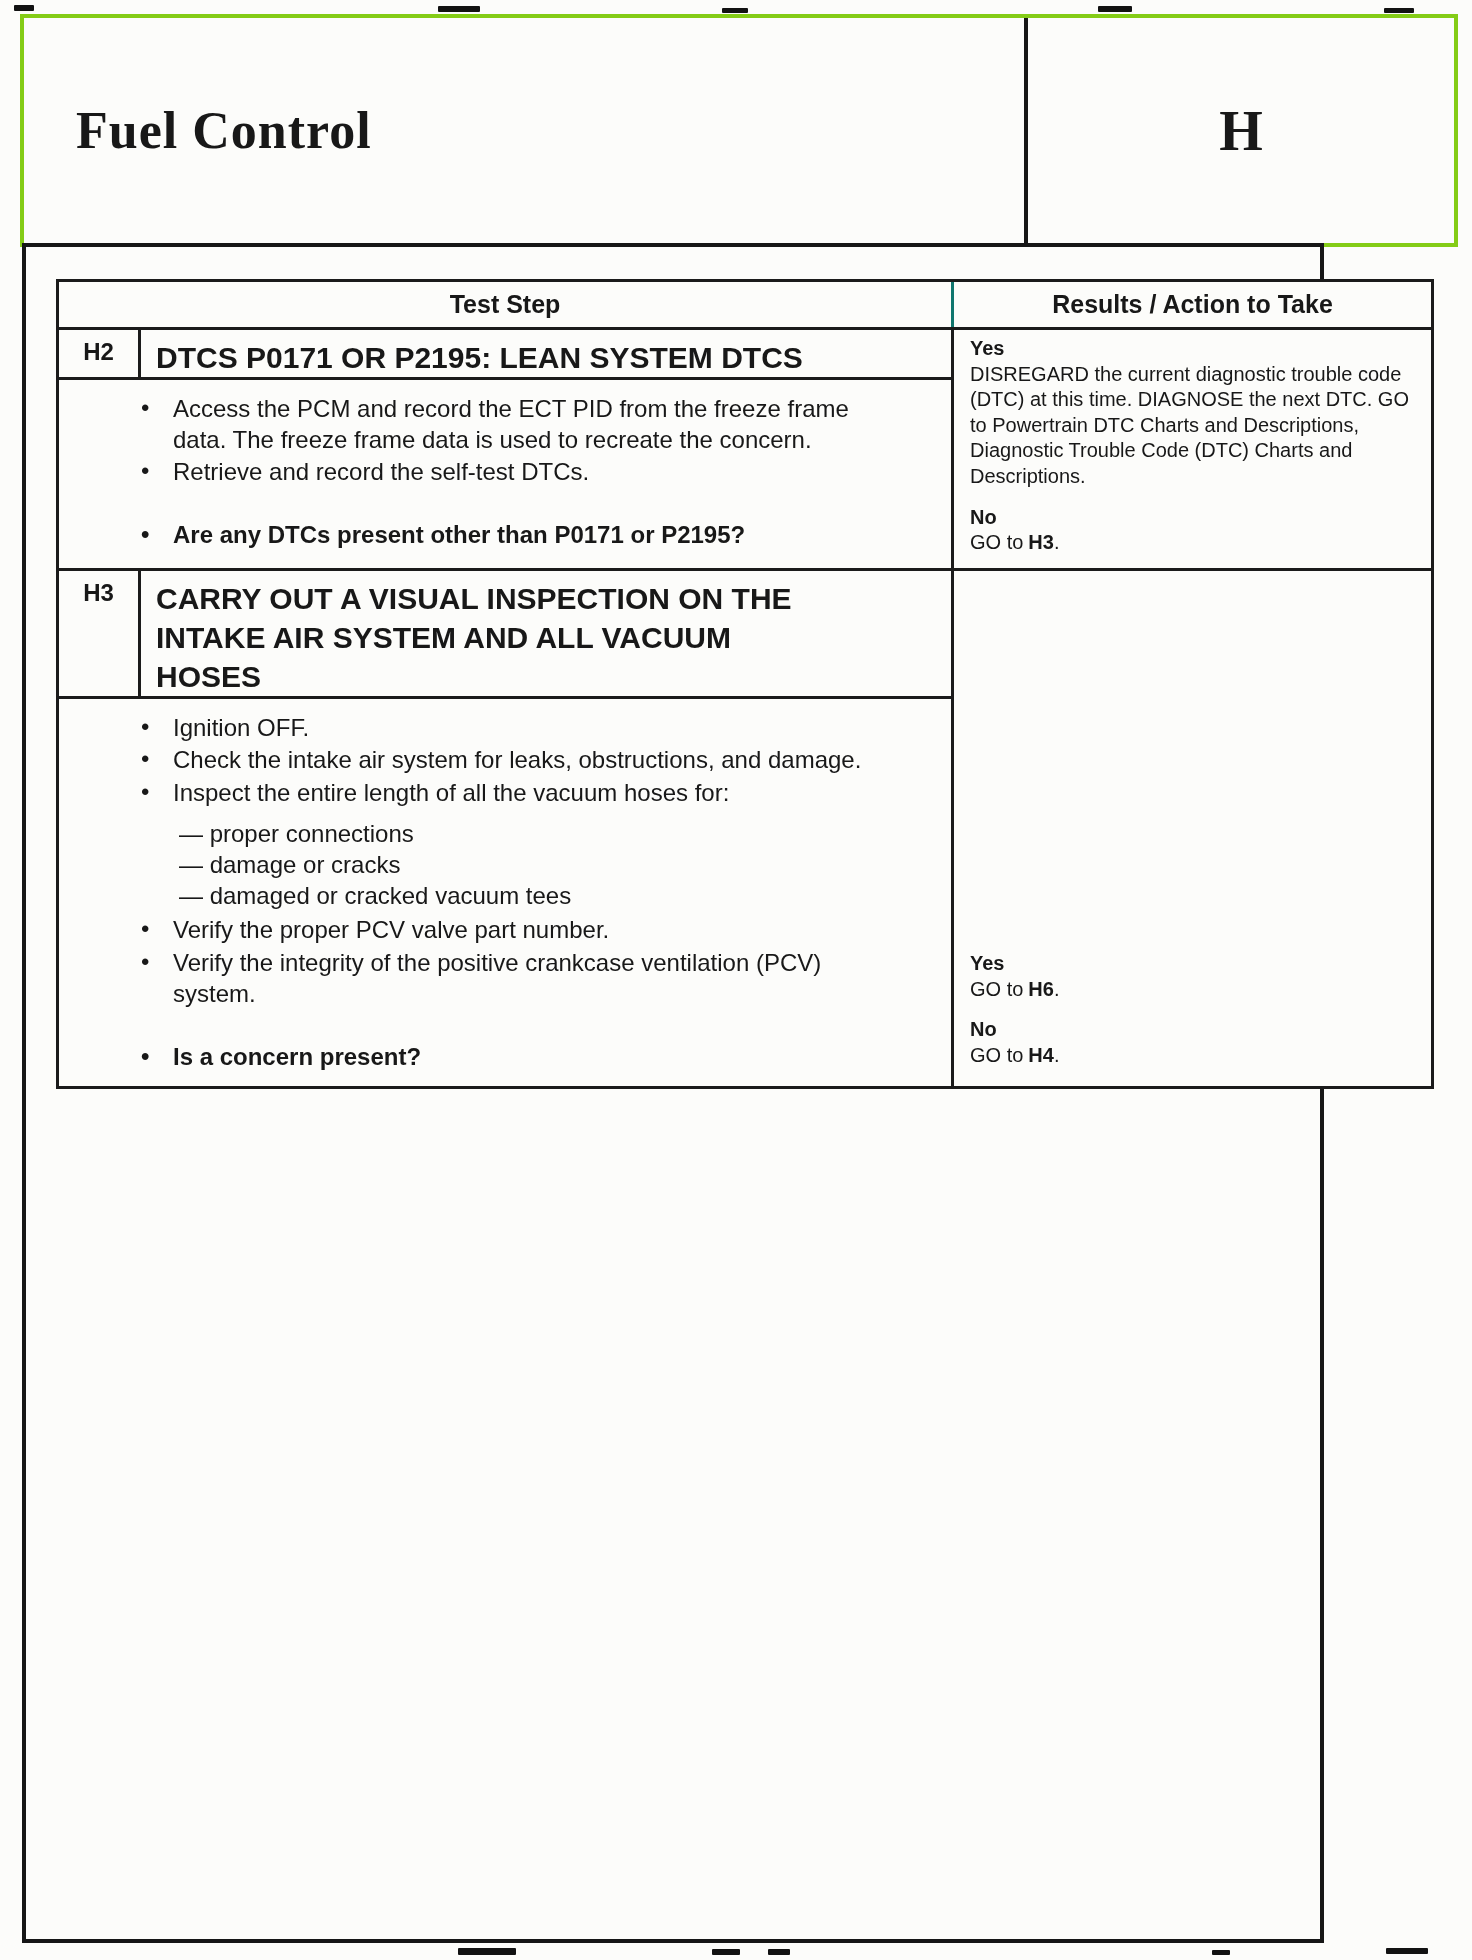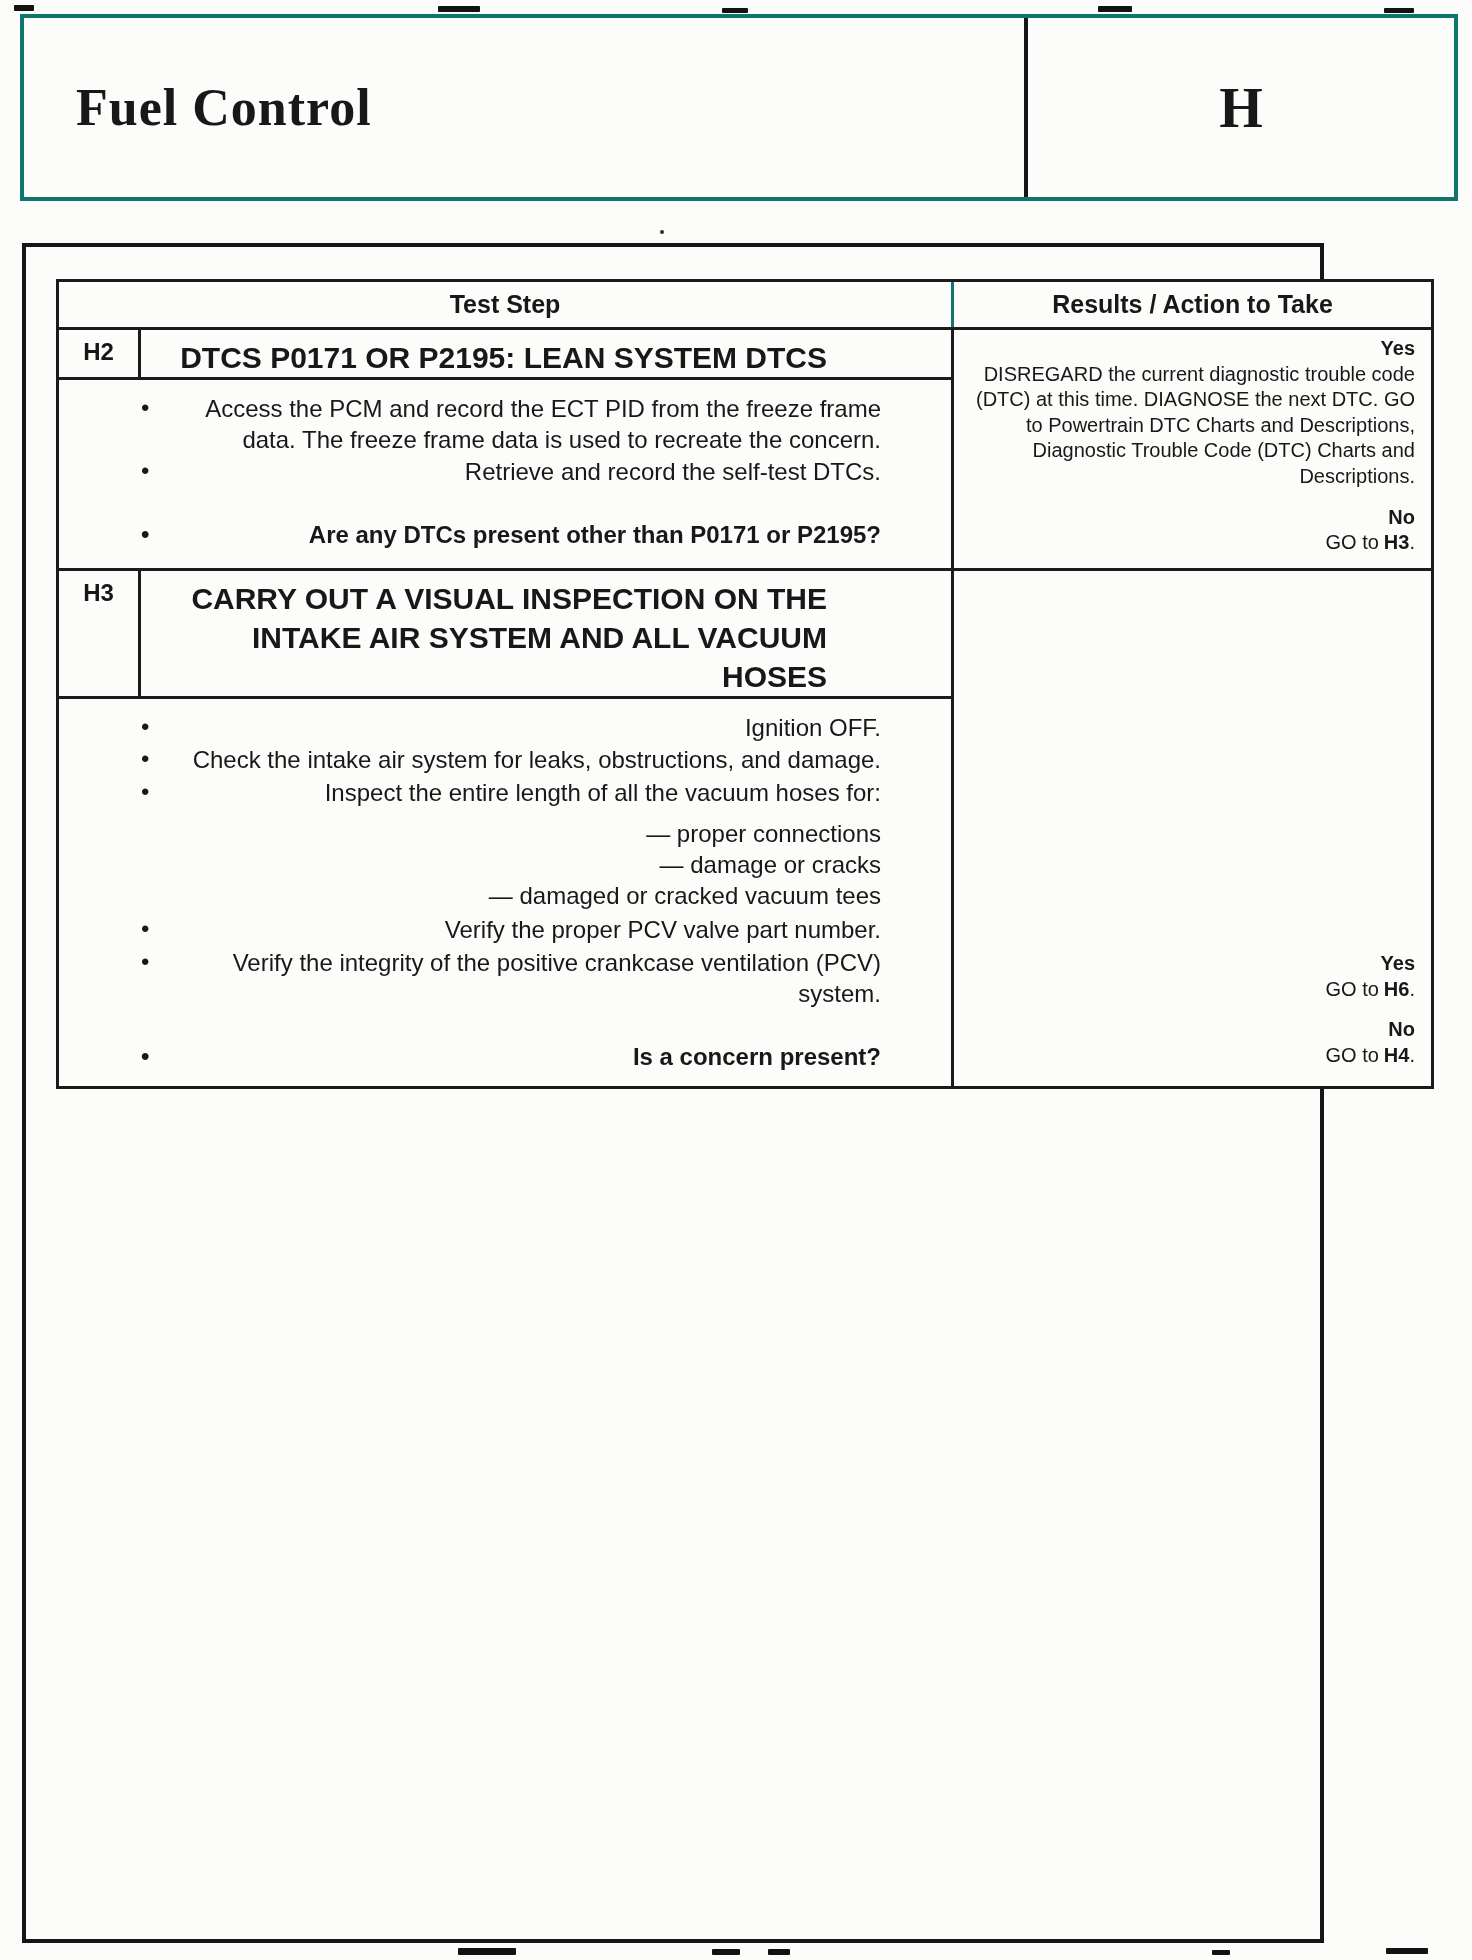--- a/index.html
+++ b/index.html
@@ -13,22 +13,22 @@
     -webkit-font-smoothing:antialiased;
   }
   .page { position:absolute; inset:0; background:#fcfcfa; overflow:hidden; }
 
   
   .artifact { position:absolute; background:#121212; border-radius:1px; }
   .speck { position:absolute; background:#2a2a2a; border-radius:50%; }
 
   
   .header-box {
-    position:absolute; left:20px; top:14px; width:1438px; height:187px;
-    border:4px solid #0f766e; display:flex; background:#fcfcfa;
+    position:absolute; left:20px; top:14px; width:1438px; height:233px;
+    border:4px solid #84cc16; display:flex; background:#fcfcfa;
   }
   .header-title-cell { width:1000px; display:flex; align-items:center; padding-left:52px; }
   .header-letter-cell { flex:1; border-left:4px solid #161616; display:flex; align-items:center; justify-content:center; }
   .doc-title { font-family:"Liberation Serif", serif; font-weight:bold; font-size:52px; letter-spacing:1px; }
   .section-letter { font-family:"Liberation Serif", serif; font-weight:bold; font-size:56px; }
 
   
   .outer-box {
     position:absolute; left:22px; top:243px; width:1302px; height:1700px;
     border:4px solid #161616; background:#fcfcfa;
@@ -37,21 +37,21 @@
   
   .test-table {
     position:absolute; left:30px; top:32px; width:1378px;
     border:3px solid #1b1b1b; background:#fcfcfa;
   }
   .thead { display:flex; border-bottom:3px solid #1b1b1b; }
   .th { font-weight:bold; font-size:25px; padding:7px 4px 8px 4px; text-align:center; line-height:1.2; }
   .th-left { width:892px; }
   .th-right { flex:1; border-left:3px solid #0f766e; }
 
-  .trow { display:flex; align-items:stretch;text-align:right; }
+  .trow { display:flex; align-items:stretch; }
   .trow + .trow { border-top:3px solid #1b1b1b; }
 
   .tleft { width:892px; display:flex; flex-direction:column; }
   .tright {
     flex:1; border-left:3px solid #1b1b1b;
     display:flex; flex-direction:column;
     padding:6px 16px 12px 16px;
     font-size:20px; line-height:1.28;
   }
   .tright.results-bottom { justify-content:flex-end; padding-bottom:18px; }

